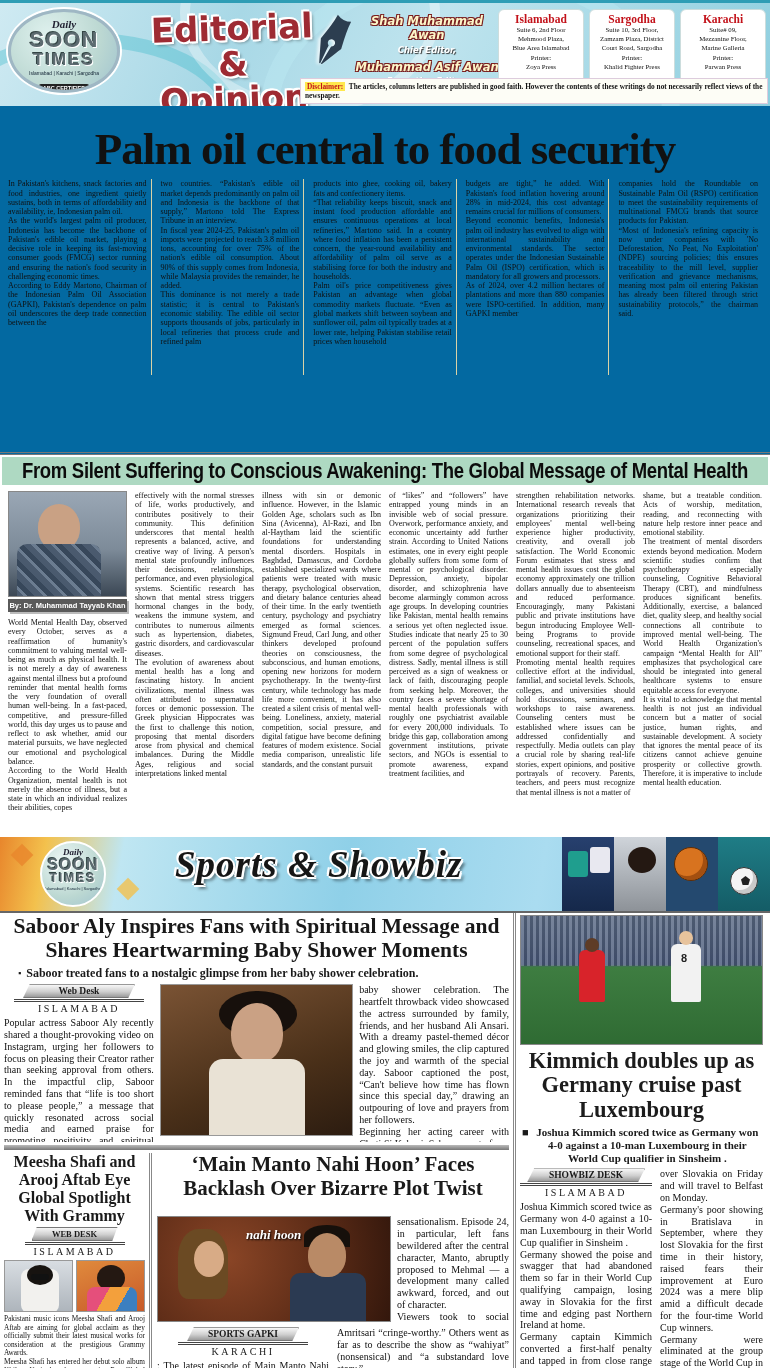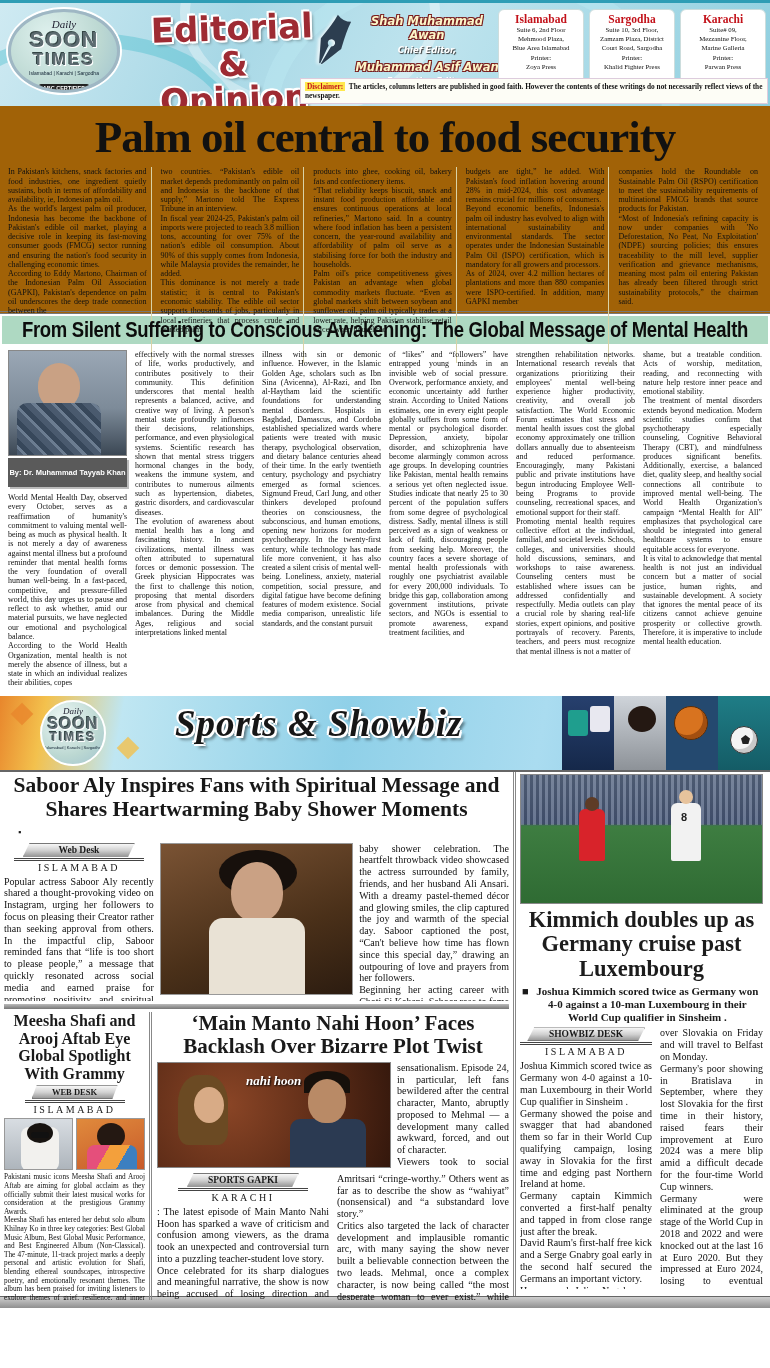--- a/index.html
+++ b/index.html
@@ -13,21 +13,21 @@
     border-top:3px solid #2e9db5; }
   .swirl1,.swirl2,.swirl3 { position:absolute; border-radius:50%; opacity:.35; }
   .swirl1 { width:300px; height:180px; left:-60px; top:30px; border:14px solid #35b6c9; }
   .swirl2 { width:260px; height:200px; left:180px; top:-90px; border:10px solid #ffffff; }
   .swirl3 { width:420px; height:300px; left:260px; top:-40px; border:18px solid #bfeef5; }
 
   .logo { position:absolute; left:8px; top:6px; width:112px; height:84px; background:#eef6f5;
     border:3px solid #9fb7c4; border-radius:50%; text-align:center; box-shadow:0 0 0 2px #fff;
     font-family:"Liberation Sans", sans-serif; overflow:hidden;
     background:radial-gradient(circle at 35% 30%, #dff1ee 0%, #bcd8d2 60%, #9fc3cf 100%); }
-  .logo-daily { font-family:"Liberation Serif", serif; font-style:italic; font-weight:normal; font-size:11px; color:#223; margin-top:6px;}
+  .logo-daily { font-family:"Liberation Serif", serif; font-style:italic; font-weight:bold; font-size:11px; color:#223; margin-top:6px;}
   .logo-soon { font-size:22px; font-weight:bold; letter-spacing:1px; color:#5c6b70;
     text-shadow:1px 1px 0 #fff,-1px -1px 0 #344; line-height:.95; }
   .logo-times { font-size:17px; font-weight:bold; letter-spacing:2px; color:#5c6b70;
     text-shadow:1px 1px 0 #fff,-1px -1px 0 #344; line-height:1; }
   .logo-cities { font-size:5px; color:#123; margin-top:2px; }
   .logo-badge { display:inline-block; font-size:5.5px; font-weight:bold; color:#fff; background:#222;
     border-radius:2px; padding:1px 4px; margin-top:2px; }
 
   .section-title { position:absolute; left:138px; top:8px; width:190px; text-align:center;
     font-family:"DejaVu Sans", sans-serif; font-weight:bold; color:#9e2b33; transform:rotate(-2deg); }
@@ -47,41 +47,41 @@
   .office { width:86px; height:78px; background:#ffffff; border-radius:6px; border:1px solid #cdd;
     text-align:center; padding-top:3px; overflow:hidden; }
   .office-city { font-size:11.5px; font-weight:bold; color:#c3121a; }
   .office-addr { font-size:6.8px; line-height:1.35; color:#111; white-space:pre-line; }
 
   .disclaimer { position:absolute; right:2px; bottom:2px; left:300px; background:#fdfdf6;
     border:1px solid #dcd; font-size:7.3px; padding:3px 4px; color:#111; font-weight:bold; }
   .disc-label { color:#c3121a; background:#ffe84d; padding:0 2px; margin-right:2px; }
 
   
-  .palm { height:208px; background:#a16207; border-bottom:3px double #777; padding:8px 8px 0; }
+  .palm { height:349px; background:#0369a1; border-bottom:3px double #777; padding:20px 8px 0; }
   .palm-headline { text-align:center; font-size:45px; font-weight:bold; letter-spacing:-1px;
     line-height:1.05; color:#111; margin-bottom:6px; }
   .palm-cols { display:grid; grid-template-columns:repeat(5,1fr); gap:9px; height:196px; overflow:hidden; }
   .coltext { font-size:8px; line-height:1.16; text-align:justify; white-space:pre-line; color:#101010; }
   .palm-cols .coltext { border-right:1px solid #d9d2a6; padding-right:4px; }
   .palm-cols .coltext:last-child { border-right:none; }
 
   
   .mental { height:380px; background:#fff; }
   .mental-banner { height:28px; margin:2px 2px 4px; background:#aed9c2; display:flex; align-items:center; justify-content:center; }
   .mental-banner-text { font-family:"Liberation Sans", sans-serif; font-weight:bold; font-size:18.5px;
     letter-spacing:-0.3px; color:#0c0c0c; transform:scaleY(1.15); white-space:nowrap; }
   .mental-body { display:grid; grid-template-columns:repeat(6,1fr); gap:8px; padding:2px 8px; height:344px; overflow:hidden; }
   .author-photo { width:100%; height:106px; position:relative; overflow:hidden;
     background:linear-gradient(180deg,#9aa7b5 0%,#7d8b99 55%,#3b4754 100%); border:1px solid #888; }
   .author-head { position:absolute; left:29px; top:12px; width:42px; height:46px; border-radius:50% 50% 45% 45%; background:#c9a184; }
   .author-shirt { position:absolute; left:8px; top:52px; width:84px; height:54px; border-radius:10px 10px 0 0;
     background:repeating-linear-gradient(45deg,#4a5a6e 0 6px,#6b7c90 6px 9px,#37475a 9px 14px); }
   .author-caption { margin-top:2px; background:#5a5a5a; color:#fff; font-family:"Liberation Sans", sans-serif;
-    font-weight:bold; font-size:7.5px; text-align:center; padding:10px 0; box-shadow:2px 2px 0 #bbb; }
+    font-weight:bold; font-size:7.5px; text-align:center; padding:2px 0; box-shadow:2px 2px 0 #bbb; }
   .mental-col1 .coltext { margin-top:6px; }
 
   
   .sports-banner { position:relative; height:74px; overflow:hidden;
     background:linear-gradient(100deg,#e8862c 0%,#f3c14d 6%,#bfe6f2 16%,#8fd0e8 45%,#aadcf0 70%,#7ec2e0 100%); }
   .sb-logo { position:absolute; left:40px; top:4px; width:66px; height:66px; background:radial-gradient(circle at 35% 30%, #eef8f6 0%, #bcd8d2 60%, #9fc3cf 100%);
     border:2px solid #fff; border-radius:50%; text-align:center; font-family:"Liberation Sans", sans-serif; overflow:hidden; }
   .sb-logo .logo-daily { font-size:9px; margin-top:4px; }
   .sb-logo .logo-soon { font-size:16px; }
   .sb-logo .logo-times { font-size:12px; }
@@ -136,21 +136,21 @@
   .meesha-photo1 { width:70px; height:52px; position:relative; background:linear-gradient(180deg,#d8dde2,#aeb5bc); border:1px solid #999; overflow:hidden;}
   .mp1-fig { position:absolute; left:16px; top:8px; width:38px; height:44px; border-radius:8px; background:#f2f1ee; }
   .mp1-hair { position:absolute; left:22px; top:4px; width:26px; height:20px; border-radius:50%; background:#171310; }
   .mp1-glasses { position:absolute; left:26px; top:13px; width:18px; height:6px; border-radius:3px; background:#111; }
   .meesha-photo2 { width:70px; height:52px; position:relative; background:linear-gradient(160deg,#e08a3c,#c75a2a); border:1px solid #999; overflow:hidden;}
   .mp2-hair { position:absolute; left:20px; top:4px; width:28px; height:26px; border-radius:50%; background:#241812; }
   .mp2-saree { position:absolute; left:10px; top:26px; width:50px; height:28px; border-radius:8px 8px 0 0;
     background:linear-gradient(120deg,#e54f7b 0 35%,#f3a03c 35% 65%,#3c7fc0 65% 100%); }
 
   .manto { flex:1; padding-left:5px; }
-  .manto-headline { text-align:center; font-weight:bold; font-size:21px; line-height:1.12; margin-bottom:3px; }
+  .manto-headline { text-align:center; font-weight:bold; font-size:21px; line-height:1.12; margin-bottom:16px; }
   .manto-rowA { display:flex; gap:6px; height:108px; overflow:hidden; }
   .manto-photo { width:234px; height:106px; position:relative; overflow:hidden; border:1px solid #888;
     background:radial-gradient(circle at 30% 40%, #8a4526 0%, #5d2c17 55%, #33170c 100%); }
   .manto-cap { position:absolute; left:88px; top:10px; color:#fff; font-style:italic; font-weight:bold;
     font-size:13px; text-shadow:1px 1px 2px #000; }
   .mt-hair1 { position:absolute; left:20px; top:12px; width:50px; height:70px; border-radius:40% 40% 20% 20%; background:#6b4a23; }
   .mt-face1 { position:absolute; left:36px; top:24px; width:30px; height:36px; border-radius:50%; background:#d8ab86; }
   .mt-head2 { position:absolute; left:150px; top:16px; width:38px; height:44px; border-radius:50% 50% 45% 45%; background:#b98a66; }
   .mt-hair2 { position:absolute; left:146px; top:8px; width:46px; height:22px; border-radius:50% 50% 0 0; background:#16100b; }
   .mt-suit { position:absolute; left:132px; top:56px; width:76px; height:52px; border-radius:10px 10px 0 0; background:#2b3a52; }
@@ -318,20 +318,21 @@
     </div>
   </div>
 
   <section class="bottom">
 
     <div class="left-region">
 
       <h2 class="saboor-headline">Saboor Aly Inspires Fans with Spiritual Message and Shares Heartwarming Baby Shower Moments</h2>
       <div class="subhead">
         <span class="sq">▪</span>
+        <span>Saboor treated fans to a nostalgic glimpse from her baby shower celebration.</span>
       </div>
       <div class="saboor-body">
         <div class="saboor-colL">
           <div class="desk-tag">Web Desk</div>
           <div class="desk-rule"></div>
           <div class="desk-city">ISLAMABAD</div>
           <div class="small-body">Popular actress Saboor Aly recently shared a thought-provoking video on Instagram, urging her followers to focus on pleasing their Creator rather than seeking approval from others. In the impactful clip, Saboor reminded fans that “life is too short to please people,” a message that quickly resonated across social media and earned praise for promoting positivity and spiritual awareness.
 In addition to the spiritual post, Saboor treated fans to a nostalgic glimpse from her</div>
         </div>
         <div class="saboor-photo">

